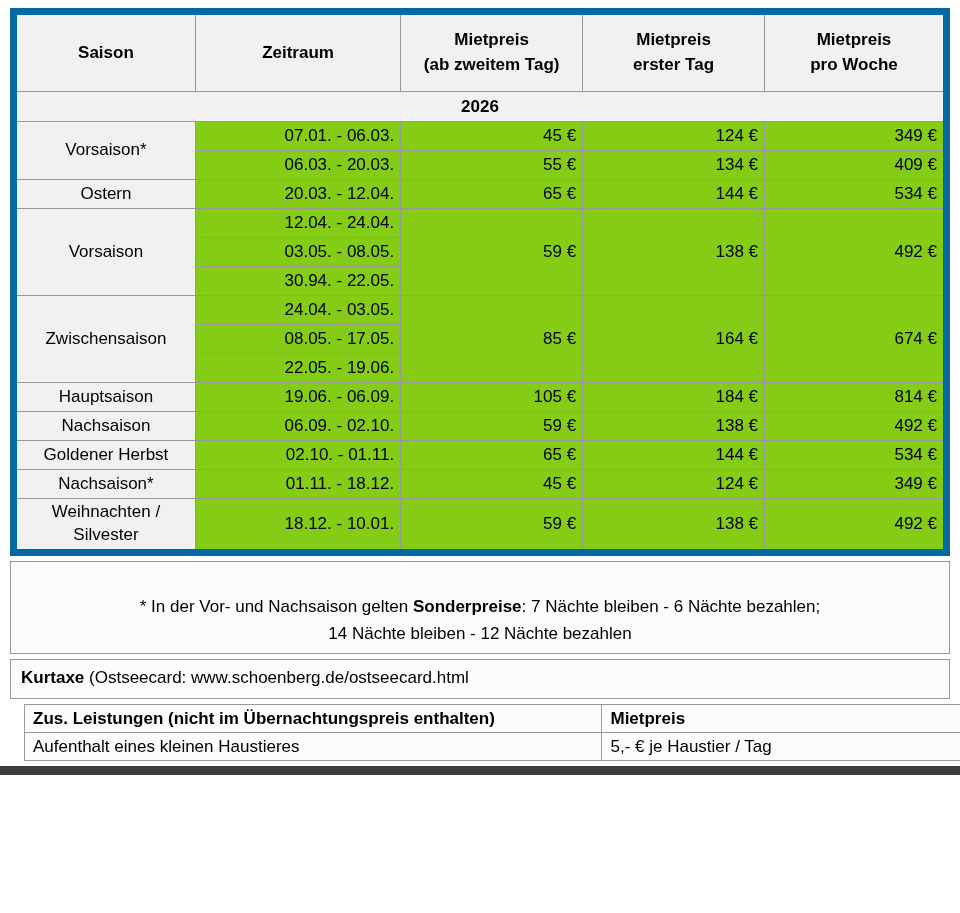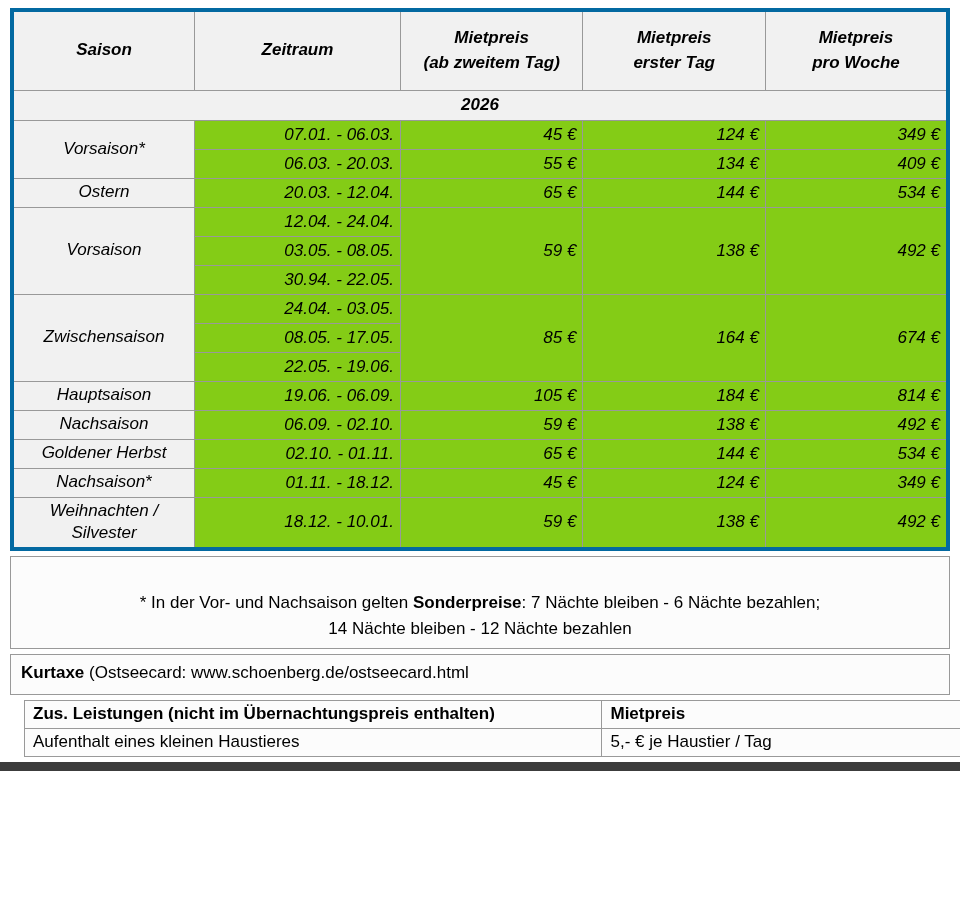--- a/index.html
+++ b/index.html
@@ -22,21 +22,21 @@
     display: flex;
     align-items: flex-end;
     justify-content: space-between;
     padding: 9px 14px 9px 12px;
   }
   .page-title { font-size: 29px; font-weight: bold; line-height: 1.1; }
   .offer-text { font-size: 17.5px; font-weight: bold; padding-bottom: 3px; }
 
   
   table { border-collapse: collapse; width: 100%; }
-  .price-table { border: 4px solid #0369a1; margin-bottom: 5px; background: #fcfcfc; font-style: italic; }
+  .price-table { border: 7px solid #0369a1; margin-bottom: 5px; background: #fcfcfc; }
   .price-table th, .price-table td {
     border: 1px solid #999999;
     text-align: center;
     vertical-align: middle;
     font-size: 17px;
     padding: 2px 6px;
   }
   .price-table th {
     background: #f1f1f1;
     font-weight: bold;

